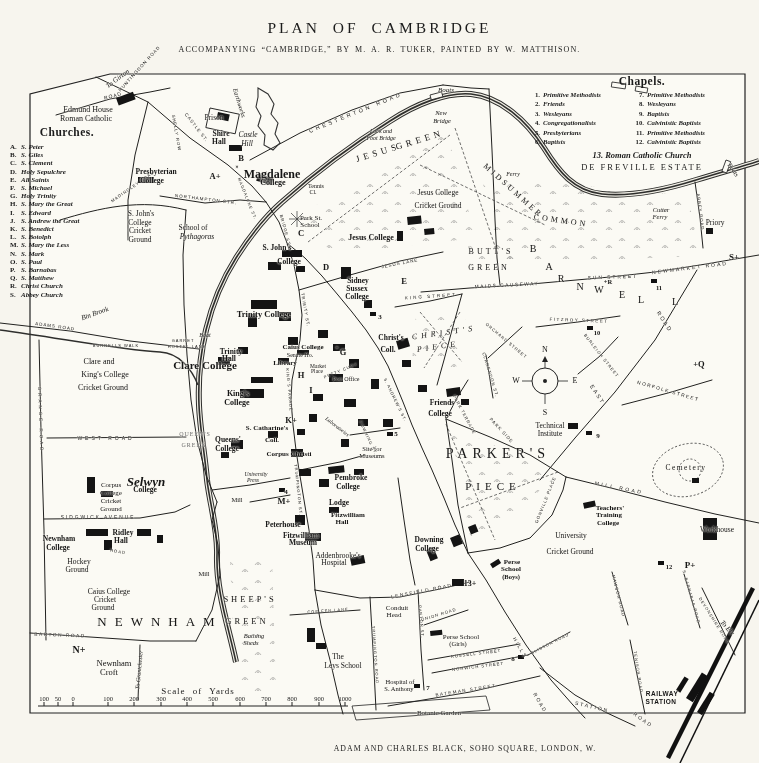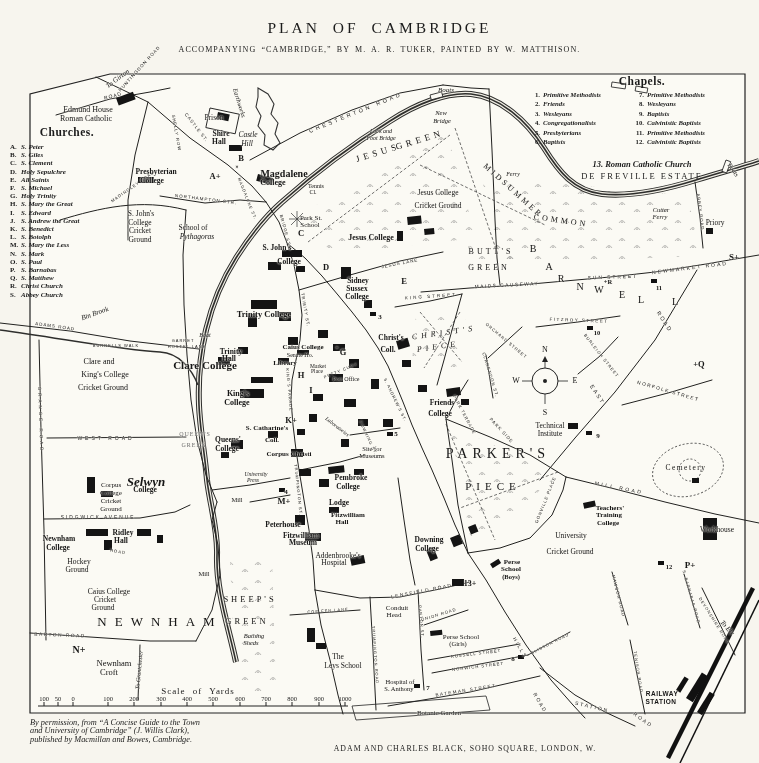--- a/index.html
+++ b/index.html
@@ -16,21 +16,21 @@
   .ch-row{font-size:7px;line-height:8.2px;white-space:nowrap;}
   .ch-l{font-weight:bold;display:inline-block;width:11px;}
   .ch-n{font-weight:bold;font-style:italic;}
   #chapels{position:absolute;left:527px;top:75px;width:230px;}
   #chapels .leg-head{margin-bottom:3px;}
   .cp-cols{display:flex;text-align:left;}
   .cp-col{font-size:6.8px;line-height:9.4px;white-space:nowrap;}
   .cp-col1{width:104px;}
   .cp-n{font-weight:bold;display:inline-block;width:13px;text-align:right;margin-right:3px;}
   .cp-name{font-weight:bold;font-style:italic;}
-  .cp-13{font-size:8.5px;font-weight:bold;font-style:italic;text-align:center;margin-top:13px;}
+  .cp-13{font-size:8.5px;font-weight:bold;font-style:italic;text-align:center;margin-top:4px;}
   .cp-estate{font-size:8.5px;letter-spacing:2px;text-align:center;margin-top:2px;}
   
   .lbl{position:absolute;white-space:nowrap;line-height:1;color:#161616;
        text-shadow:0 0 2px #f7f5ee,0 0 2px #f7f5ee;}
   .k-p{font-family:"Liberation Serif",serif;}
   .k-b{font-family:"Liberation Serif",serif;font-weight:bold;}
   .k-i{font-family:"Liberation Serif",serif;font-style:italic;}
   .k-r{font-family:"Liberation Sans",sans-serif;letter-spacing:1px;color:#222;}
   .k-sp{font-family:"Liberation Serif",serif;}
   .k-spi{font-family:"Liberation Serif",serif;font-style:italic;}
@@ -361,21 +361,21 @@
       <div class="lbl k-r" data-name="map-label" style="left: 206px; top: 200px; font-size: 4.5px; transform: translate(-50%, -50%) rotate(7deg);">NORTHAMPTON STR.</div>
       <div class="lbl k-r" data-name="map-label" style="left: 247px; top: 199px; font-size: 4px; transform: translate(-50%, -50%) rotate(68deg);">MAGDALENE ST.</div>
       <div class="lbl k-b" data-name="map-label" style="left: 156px; top: 172px; font-size: 7.5px; transform: translate(-50%, -50%) rotate(0deg);">Presbyterian</div>
       <div class="lbl k-b" data-name="map-label" style="left: 152px; top: 181px; font-size: 7.5px; transform: translate(-50%, -50%) rotate(0deg);">College</div>
       <div class="lbl k-r" data-name="map-label" style="left: 356px; top: 113px; font-size: 5.5px; letter-spacing: 3px; transform: translate(-50%, -50%) rotate(-22deg);">CHESTERTON ROAD</div>
       <div class="lbl k-i" data-name="map-label" style="left: 446px; top: 90px; font-size: 7px; transform: translate(-50%, -50%) rotate(0deg);">Boats</div>
       <div class="lbl k-i" data-name="map-label" style="left: 441px; top: 113px; font-size: 6.5px; transform: translate(-50%, -50%) rotate(0deg);">New</div>
       <div class="lbl k-i" data-name="map-label" style="left: 442px; top: 121px; font-size: 6.5px; transform: translate(-50%, -50%) rotate(0deg);">Bridge</div>
       <div class="lbl k-i" data-name="map-label" style="left: 381px; top: 131px; font-size: 6px; transform: translate(-50%, -50%) rotate(0deg);">Lock and</div>
       <div class="lbl k-i" data-name="map-label" style="left: 381px; top: 138px; font-size: 6px; transform: translate(-50%, -50%) rotate(0deg);">Foot Bridge</div>
-      <div class="lbl k-b" data-name="map-label" style="left: 284px; top: 174px; font-size: 10px; transform: translate(-50%, -50%) rotate(0deg);">Magdalene</div>
+      <div class="lbl k-b" data-name="map-label" style="left: 272px; top: 174px; font-size: 12px; transform: translate(-50%, -50%) rotate(0deg);">Magdalene</div>
       <div class="lbl k-b" data-name="map-label" style="left: 273px; top: 183px; font-size: 8px; transform: translate(-50%, -50%) rotate(0deg);">College</div>
       <div class="lbl k-p" data-name="map-label" style="left: 316px; top: 186px; font-size: 6px; transform: translate(-50%, -50%) rotate(0deg);">Tennis</div>
       <div class="lbl k-p" data-name="map-label" style="left: 313px; top: 192px; font-size: 6px; transform: translate(-50%, -50%) rotate(0deg);">Cl.</div>
       <div class="lbl k-p" data-name="map-label" style="left: 311px; top: 218px; font-size: 7px; transform: translate(-50%, -50%) rotate(0deg);">Park St.</div>
       <div class="lbl k-p" data-name="map-label" style="left: 310px; top: 225px; font-size: 7px; transform: translate(-50%, -50%) rotate(0deg);">School</div>
       <div class="lbl k-r" data-name="map-label" style="left: 285px; top: 231px; font-size: 4.2px; transform: translate(-50%, -50%) rotate(75deg);">BRIDGE ST.</div>
       <div class="lbl k-sp" data-name="map-label" style="left: 378px; top: 153px; font-size: 9px; letter-spacing: 4px; transform: translate(-50%, -50%) rotate(-17deg);">JESUS</div>
       <div class="lbl k-sp" data-name="map-label" style="left: 420px; top: 140px; font-size: 9px; letter-spacing: 4px; transform: translate(-50%, -50%) rotate(-17deg);">GREEN</div>
       <div class="lbl k-p" data-name="map-label" style="left: 438px; top: 193px; font-size: 7.5px; transform: translate(-50%, -50%) rotate(0deg);">Jesus College</div>
       <div class="lbl k-p" data-name="map-label" style="left: 438px; top: 206px; font-size: 7.5px; transform: translate(-50%, -50%) rotate(0deg);">Cricket Ground</div>
@@ -595,20 +595,15 @@
       <span class="tick" data-name="scale-tick" style="left: 161px;">300</span>
       <span class="tick" data-name="scale-tick" style="left: 187px;">400</span>
       <span class="tick" data-name="scale-tick" style="left: 213px;">500</span>
       <span class="tick" data-name="scale-tick" style="left: 240px;">600</span>
       <span class="tick" data-name="scale-tick" style="left: 266px;">700</span>
       <span class="tick" data-name="scale-tick" style="left: 292px;">800</span>
       <span class="tick" data-name="scale-tick" style="left: 319px;">900</span>
       <span class="tick" data-name="scale-tick" style="left: 345px;">1000</span>
     </div>
 
-  <div id="attr" data-name="attribution">
-      <div data-name="attribution-line">By permission, from “A Concise Guide to the Town</div>
-      <div data-name="attribution-line">and University of Cambridge” (J. Willis Clark),</div>
-      <div data-name="attribution-line">published by Macmillan and Bowes, Cambridge.</div>
-    </div>
   <div id="publisher" data-name="publisher-line">ADAM AND CHARLES BLACK, SOHO SQUARE, LONDON, W.</div>
 
 </div>
 
 </body></html>

